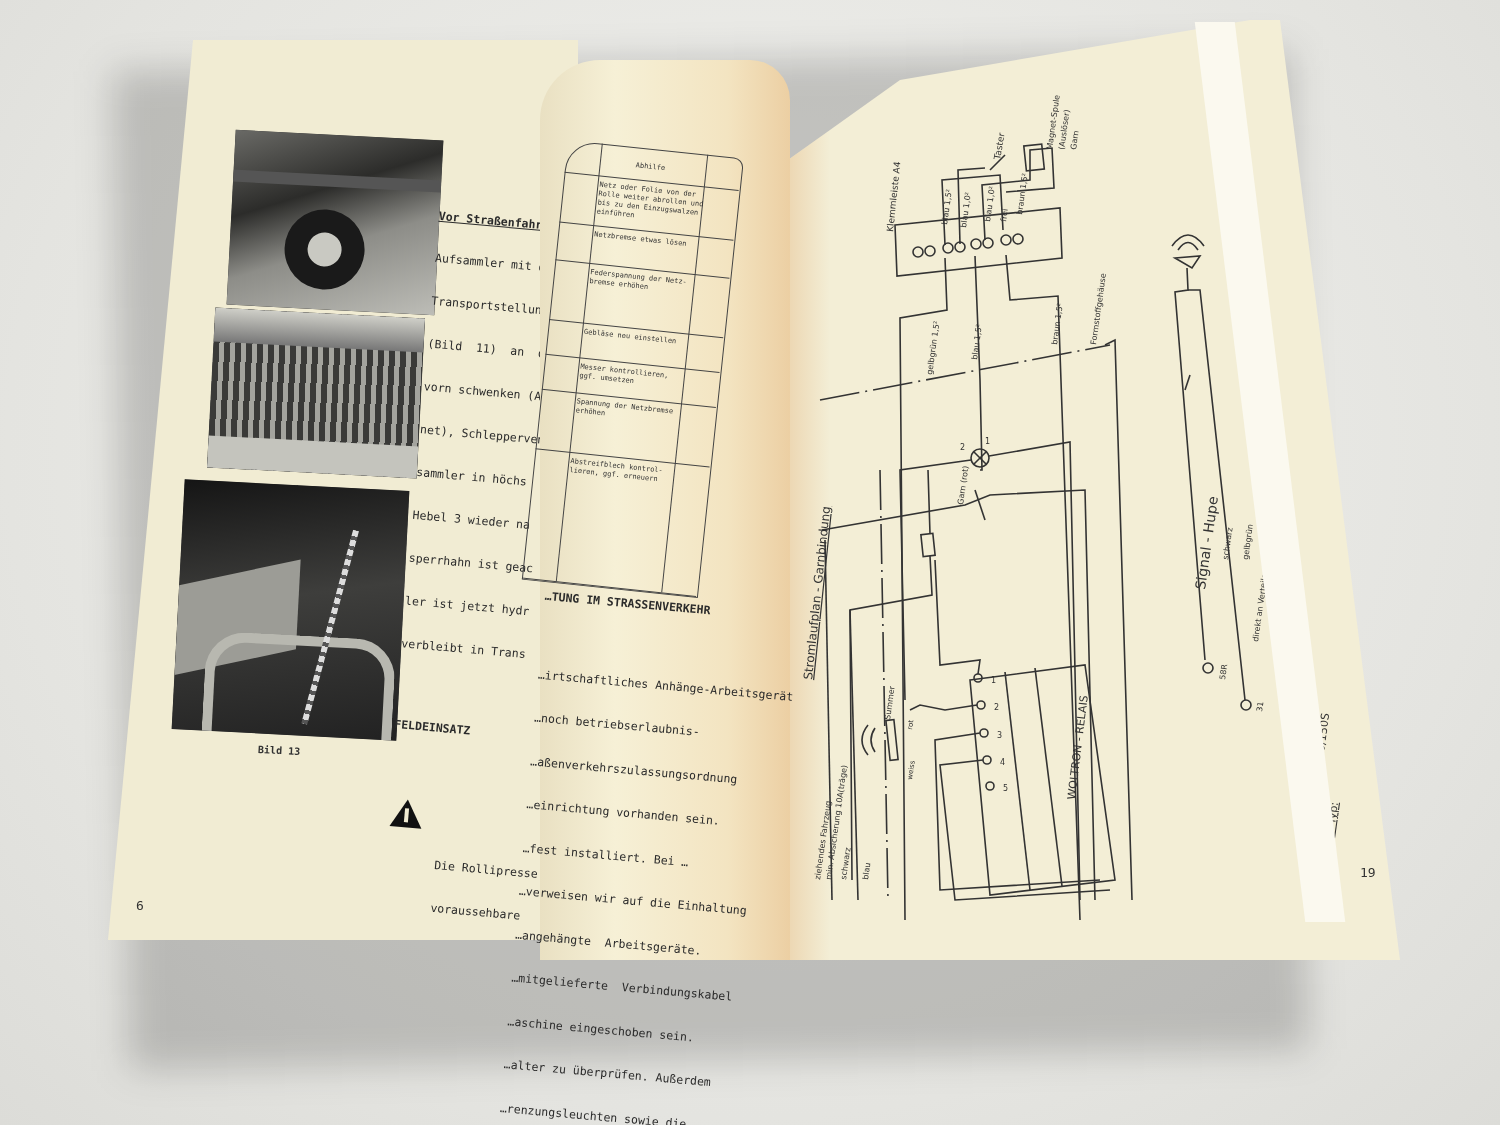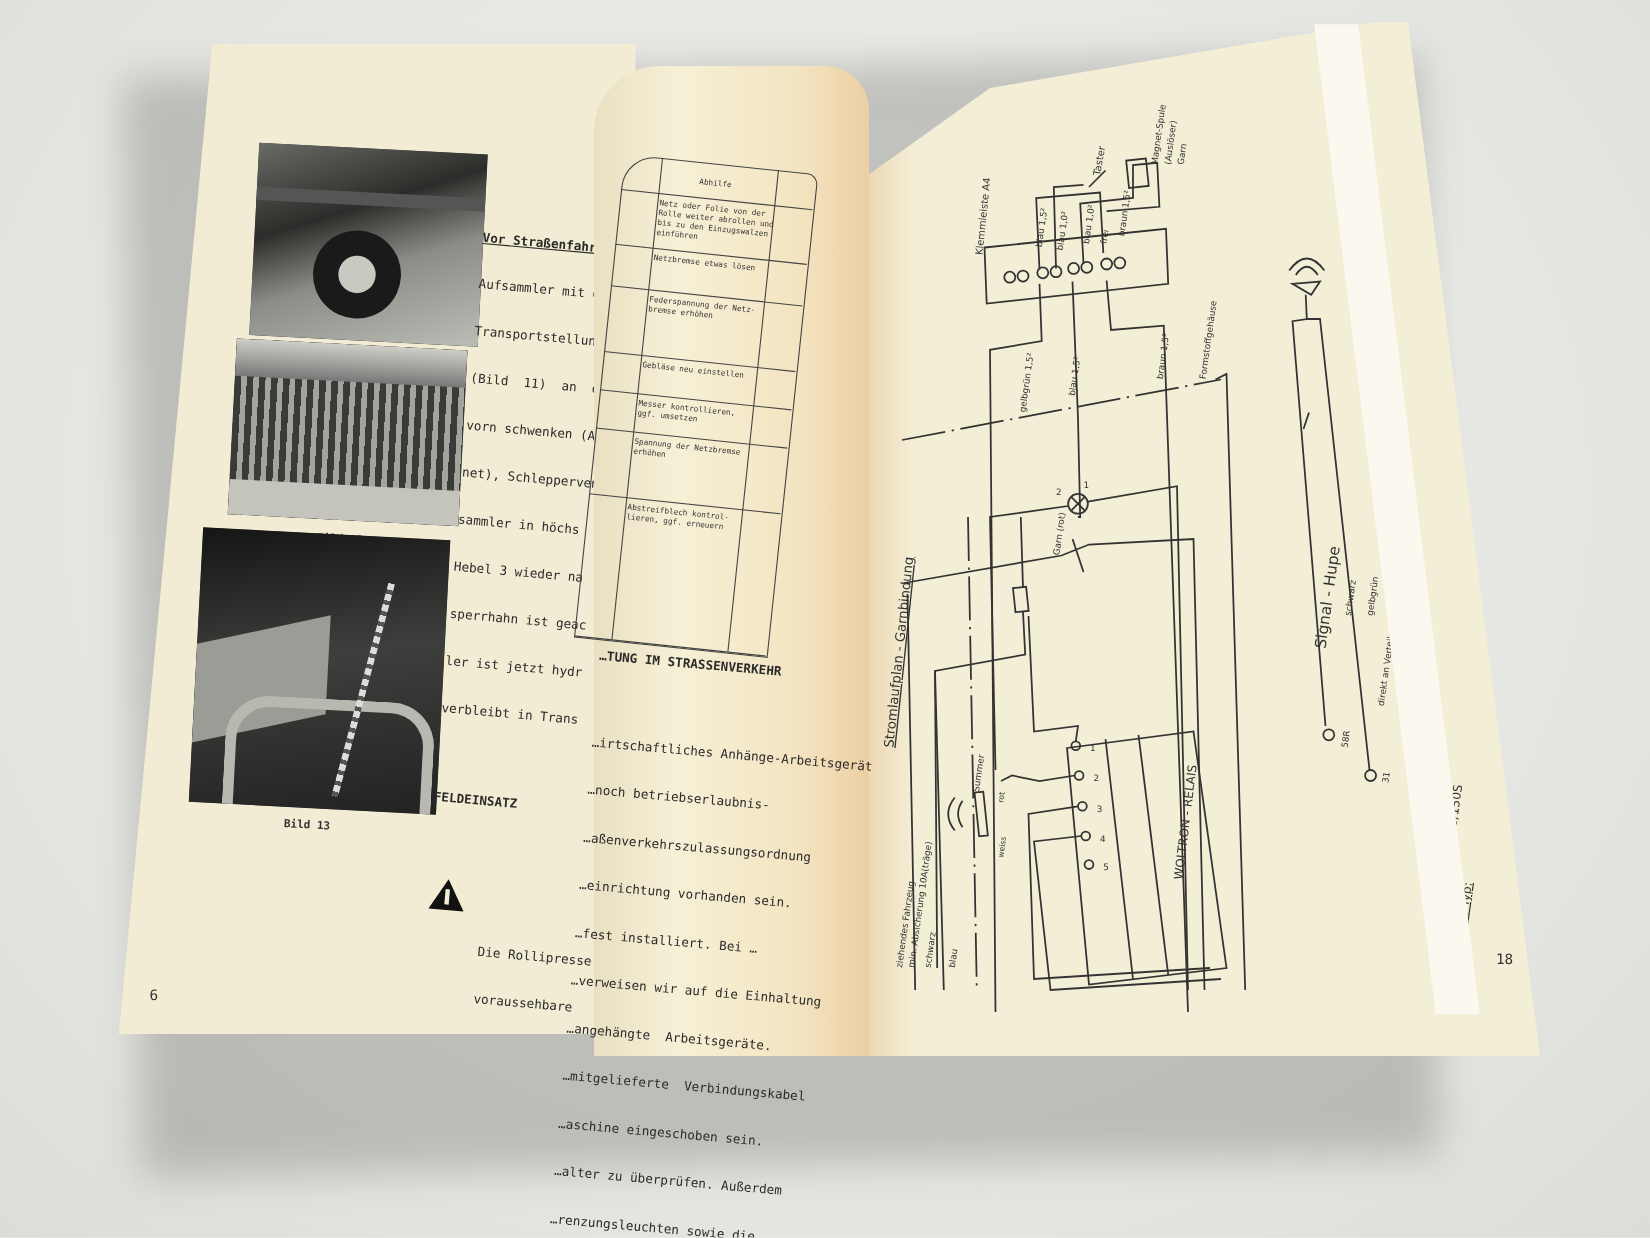--- a/index.html
+++ b/index.html
@@ -235,21 +235,21 @@
       <text x="0" y="0" transform="translate(1205,590) rotate(-82)" font-size="14">Signal - Hupe</text>
       <text x="0" y="0" transform="translate(1228,560) rotate(-82)" font-size="8">schwarz</text>
       <text x="0" y="0" transform="translate(1248,560) rotate(-82)" font-size="8">gelbgrün</text>
       <text x="0" y="0" transform="translate(1225,680) rotate(-82)" font-size="8">58R</text>
       <text x="0" y="0" transform="translate(1262,712) rotate(-82)" font-size="8">31</text>
       <text x="0" y="0" transform="translate(1258,642) rotate(-82)" font-size="8">direkt an Verteiler</text>
       <text x="0" y="0" transform="translate(1332,845) rotate(-82)" font-size="11" text-decoration="underline">Für Typ:</text>
       <text x="0" y="0" transform="translate(1320,780) rotate(-82)" font-size="11">RP150/150S</text>
     </g>
   </svg>
-  <div class="pagenum" style="left:600px;top:845px;">18</div>
+  <div class="pagenum" style="left:600px;top:845px;">19</div>
 </div>
 <div class="right-edge"></div>
 
 <div class="mid-page"></div>
 <div class="mid-table">
   <div style="position:absolute;left:0;top:0;width:175px;height:440px;border:1px solid #444;border-radius:30px 10px 0 0"></div>
   <div style="position:absolute;left:34px;top:0;width:1px;height:440px;background:#444"></div>
   <div style="position:absolute;left:140px;top:0;width:1px;height:440px;background:#444"></div>
   <div class="mt-row" style="top:14px;border-top:none">
       <span class="c2" style="left:70px">Abhilfe</span>

